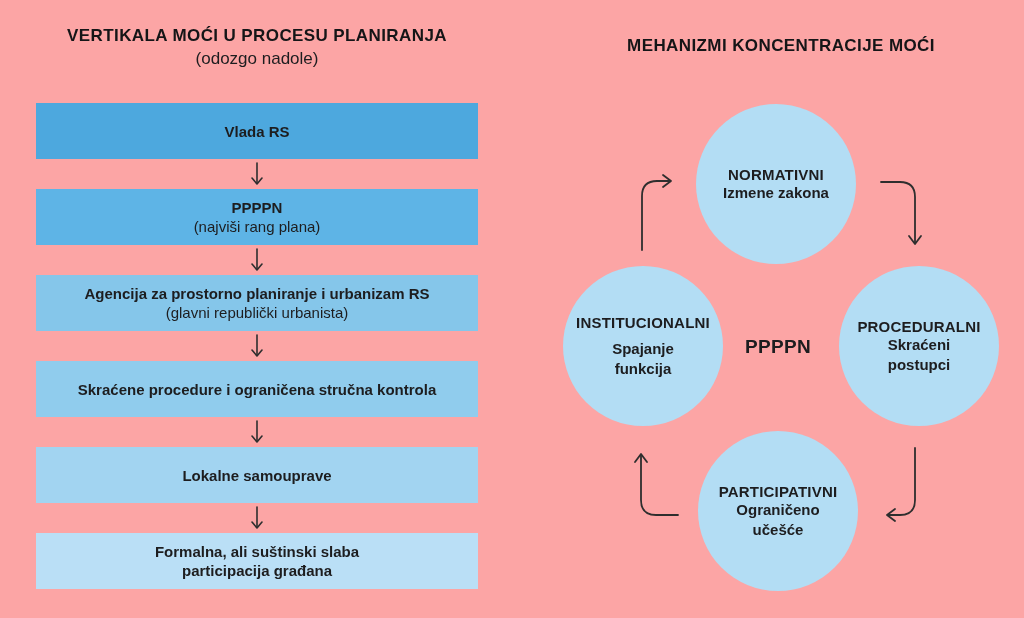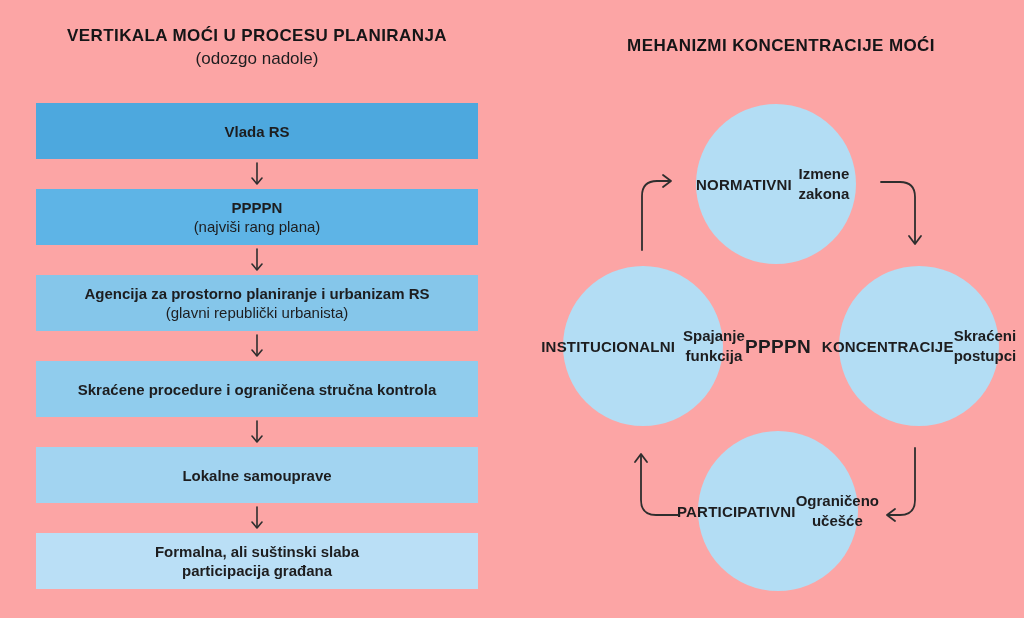--- a/index.html
+++ b/index.html
@@ -72,21 +72,21 @@
     position: absolute;
     left: 563px; top: 36px;
     width: 436px;
     text-align: center;
   }
   .node-circle {
     position: absolute;
     width: 160px; height: 160px;
     border-radius: 50%;
     display: flex;
-    flex-direction: row;
+    flex-direction: column;
     align-items: center;
     justify-content: center;
     text-align: center;
   }
   .node-circle .node-label {
     font-size: 15px;
     font-weight: 700;
     white-space: nowrap;
     letter-spacing: 0.2px;
   }
@@ -200,21 +200,21 @@
   <div class="right-header">
     <div class="right-title">MEHANIZMI KONCENTRACIJE MOĆI</div>
   </div>
 
   <div class="node-circle node-top" style="background: rgb(179, 221, 244);">
     <div class="node-label">NORMATIVNI</div>
     <div class="node-text">Izmene zakona</div>
   </div>
 
   <div class="node-circle node-right" style="background: rgb(179, 221, 244);">
-    <div class="node-label">KONCENTRACIJE</div>
+    <div class="node-label">PROCEDURALNI</div>
     <div class="node-text">Skraćeni postupci</div>
   </div>
 
   <div class="node-circle node-bottom" style="background: rgb(179, 221, 244);">
     <div class="node-label">PARTICIPATIVNI</div>
     <div class="node-text">Ograničeno učešće</div>
   </div>
 
   <div class="node-circle node-left" style="background: rgb(179, 221, 244); gap: 8px;">
     <div class="node-label">INSTITUCIONALNI</div>

